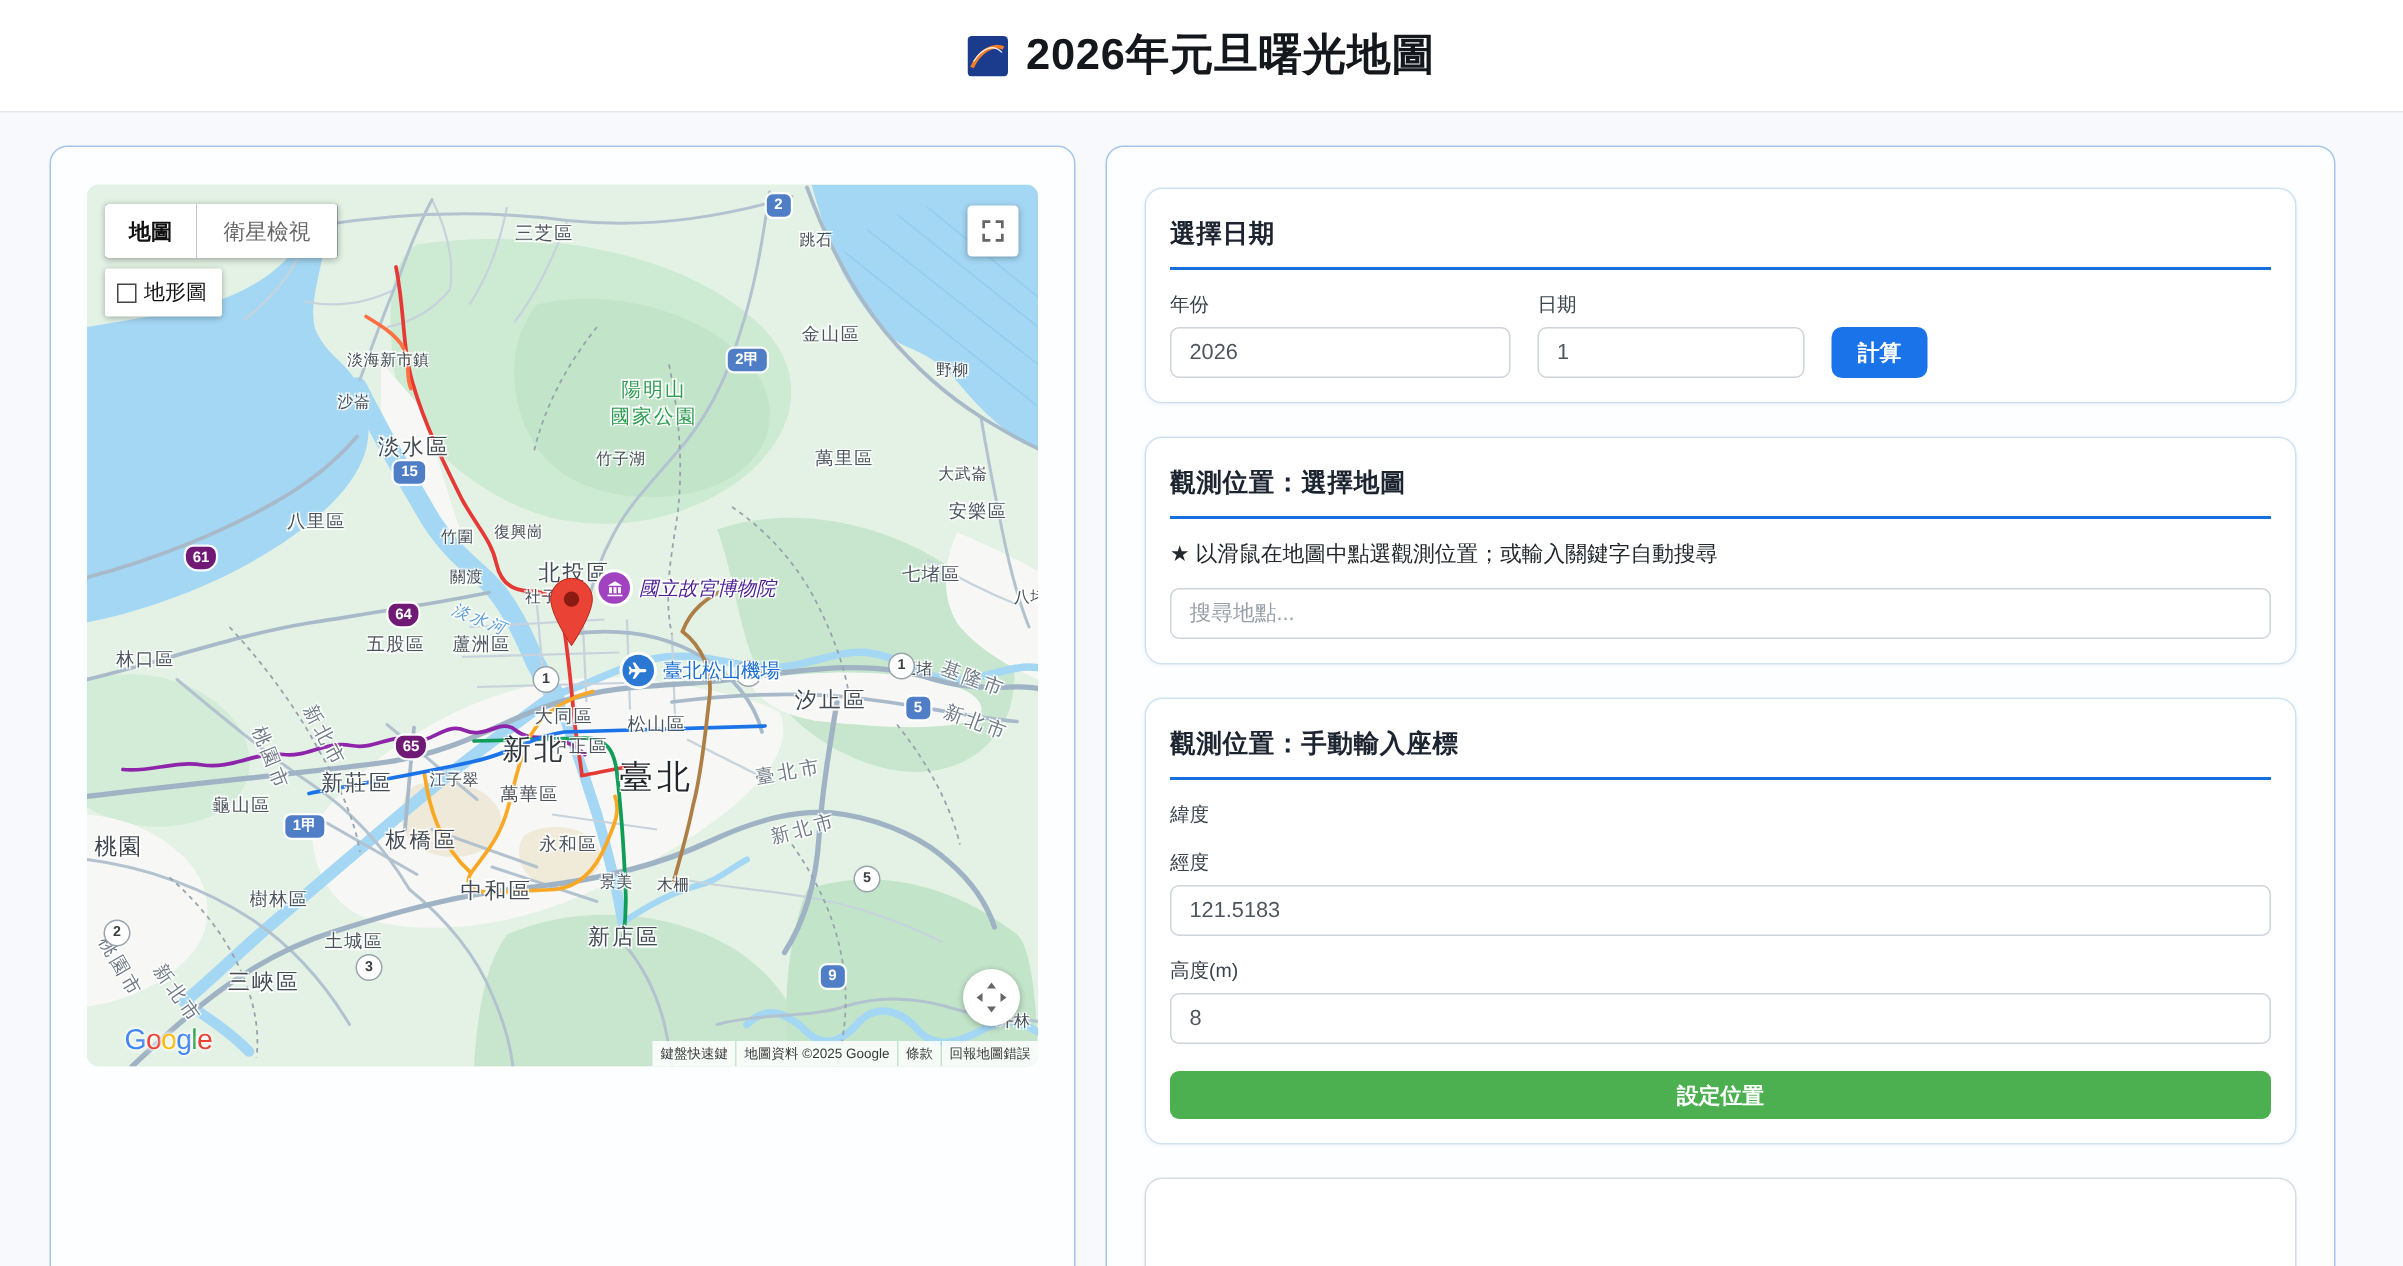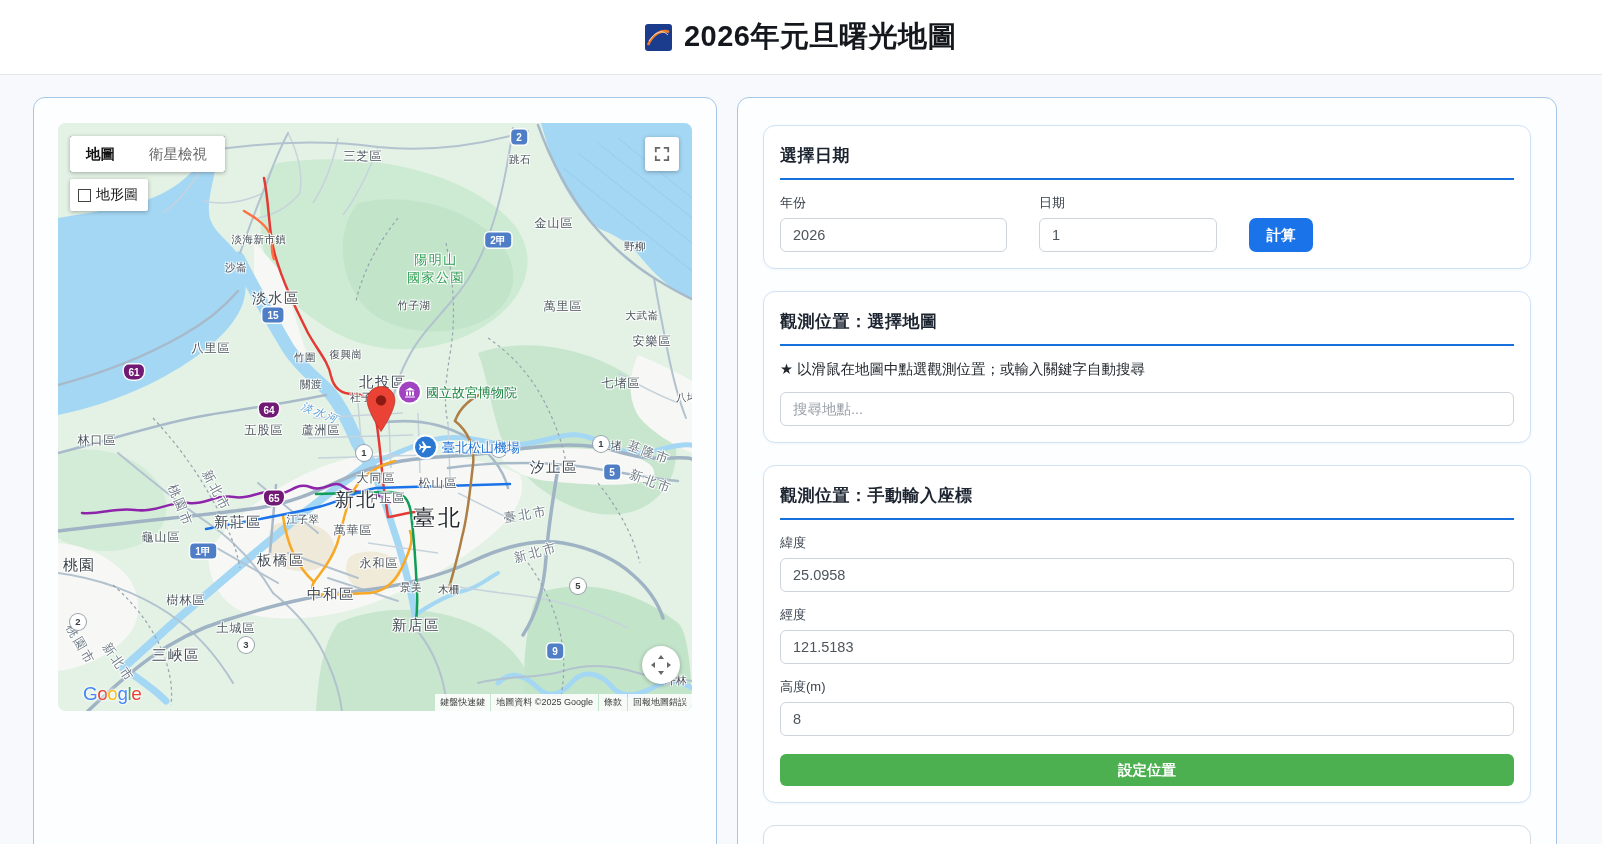--- a/index.html
+++ b/index.html
@@ -30,42 +30,42 @@
   .water-lb{font-size:11px;color:#5ba0de;font-style:italic;letter-spacing:2px;}
   .shield{position:absolute;transform:translate(-50%,-50%);font-weight:bold;line-height:1;pointer-events:none;}
   .sh-blue{background:#4f7ec6;color:#fff;font-size:10px;padding:2.5px 5px;border-radius:4px;box-shadow:0 0 0 1.5px rgba(255,255,255,.9);}
   .sh-red{background:#701a75;color:#fff;font-size:10px;padding:2.5px 4.5px;border-radius:5px 5px 8px 8px;box-shadow:0 0 0 1.5px rgba(255,255,255,.9);}
   .sh-white{background:#fff;color:#3c4043;font-size:9.5px;width:16px;height:16px;border-radius:50%;display:flex;align-items:center;justify-content:center;box-shadow:0 0 0 1px #99a3ac;}
   .poi{position:absolute;transform:translate(-11px,-50%);display:flex;align-items:center;gap:6px;}
   .poi-ic{width:21px;height:21px;border-radius:50%;display:flex;align-items:center;justify-content:center;box-shadow:0 0 0 2px #fff;flex:none;}
   .ic-museum{background:#a142c0;}
   .ic-airport{background:#2a77d4;}
   .poi-tx{font-size:13px;white-space:nowrap;text-shadow:-1px -1px 0 #fff,1px -1px 0 #fff,-1px 1px 0 #fff,1px 1px 0 #fff,0 0 3px #fff;}
-  .tx-museum{color:#15803d;}
+  .tx-museum{color:#4c1d95;font-style:italic;}
   .tx-airport{color:#1a6fd4;}
   .marker{position:absolute;left:323px;top:313px;transform:translate(-50%,-100%);}
   
   .mt-ctl{position:absolute;left:12px;top:13px;}
   .mt-row{display:flex;box-shadow:0 1px 4px rgba(0,0,0,.3);border-radius:2px;overflow:hidden;width:max-content;background:#0f172a;}
   .mt-btn{background:#fff;border:none;height:36px;padding:0 16px;font-size:14.5px;cursor:pointer;font-family:inherit;color:#111;}
   .mt-btn.active{font-weight:bold;}
   .mt-btn.sat{color:#666;padding:0 18px;}
   .terrain{margin-top:7px;background:#fff;box-shadow:0 1px 4px rgba(0,0,0,.3);border-radius:2px;height:32px;display:flex;align-items:center;padding:0 10px 0 8px;width:max-content;font-size:14px;color:#111;gap:5px;cursor:pointer;}
   .cbx{width:11px;height:11px;border:1.5px solid #444;background:#fff;display:inline-block;flex:none;}
   .fs-btn{position:absolute;right:13px;top:14px;width:34px;height:34px;background:#fff;border:none;border-radius:3px;box-shadow:0 1px 4px rgba(0,0,0,.3);display:flex;align-items:center;justify-content:center;cursor:pointer;}
   .pan-ctl{position:absolute;right:12px;bottom:27px;width:38px;height:38px;border-radius:50%;background:#fff;box-shadow:0 1px 4px rgba(0,0,0,.3);display:flex;align-items:center;justify-content:center;cursor:pointer;}
   .glogo{position:absolute;left:25px;bottom:6px;font-size:19px;letter-spacing:-.5px;font-weight:400;
          text-shadow:0 0 2px #fff,0 0 3px #fff,0 0 4px #fff;}
   .attr{position:absolute;right:0;bottom:0;display:flex;font-size:9px;color:#3a3a3a;}
   .attr span{background:rgba(255,255,255,.85);padding:2px 5px;margin-left:1px;white-space:nowrap;}
   
   .card{background:#fff;border:1px solid #cfe2f5;border-radius:12px;padding:16px;margin-bottom:22px;box-shadow:0 1px 3px rgba(40,90,160,.05);}
   .card h2{font-size:17px;margin:2px 0 0;color:#1c2430;font-weight:700;letter-spacing:.5px;}
   .rule{border-bottom:2px solid #1570dd;margin:11px 0 14px;}
-  .frow{display:flex;gap:32px;align-items:flex-end;}
+  .frow{display:flex;gap:18px;align-items:flex-end;}
   .fld label,.vfld label{font-size:13px;color:#39434d;display:block;margin-bottom:6px;}
   input,select{height:34px;box-sizing:border-box;border:1px solid #ced4da;border-radius:6px;padding:4px 12px;font-size:14.5px;color:#4e565d;background:#fff;font-family:inherit;width:100%;}
   select{color:#212529;}
   input::placeholder{color:#98a0a8;}
   .w-year{width:227px;}.w-month{width:225px;}.w-day{width:178px;}
   .btn-calc{width:64px;height:34px;background:#1a73e8;color:#fff;border:none;border-radius:7px;font-weight:bold;font-size:14.5px;cursor:pointer;flex:none;font-family:inherit;}
   .hint{font-size:14.5px;color:#23282d;margin:0 0 13px;}
   .vfld{margin-bottom:14px;}
   .btn-green{width:100%;height:32px;background:#4caf50;color:#fff;font-weight:bold;font-size:14.5px;border:none;border-radius:6px;margin-top:4px;cursor:pointer;font-family:inherit;}
   .card-next{height:70px;border-color:#d8dde2;margin-bottom:0;}
@@ -196,21 +196,21 @@
           <path stroke="#f9a825" d="M225,393 C228,415 235,440 256,459"></path>
           <path stroke="#0f9d58" d="M258,371 L332,369 C346,369 351,377 353,390 C356,415 358,445 359,470 C360,487 358,497 357,506"></path>
           <path stroke="#1a73e8" d="M148,406 C190,398 226,392 256,385 C282,380 296,368 318,365 L452,361"></path>
           <path stroke="#ad7f47" d="M397,298 C410,308 417,324 415,342 C412,366 410,392 404,414 C400,434 395,450 391,465"></path>
           <path stroke="#ad7f47" d="M397,298 C402,284 414,274 430,268"></path>
         </g>
       </svg>
 
       <div id="map-labels">
           <span class="ml district" style="left: 305px; top: 33px;">三芝區</span>
-          <span class="ml place" style="left: 462px; top: 37px;">跳石</span>
+          <span class="ml place" style="left: 486px; top: 37px;">跳石</span>
           <span class="ml district" style="left: 496px; top: 100px;">金山區</span>
           <span class="ml place" style="left: 577px; top: 124px;">野柳</span>
           <span class="ml place" style="left: 201px; top: 117px;">淡海新市鎮</span>
           <span class="ml place" style="left: 178px; top: 145px;">沙崙</span>
           <span class="ml district-lg" style="left: 218px; top: 175px;">淡水區</span>
           <span class="ml district" style="left: 505px; top: 183px;">萬里區</span>
           <span class="ml place" style="left: 584px; top: 193px;">大武崙</span>
           <span class="ml park" style="left: 378px; top: 146px;">陽明山
 國家公園</span>
           <span class="ml place" style="left: 356px; top: 183px;">竹子湖</span>
@@ -363,21 +363,20 @@
       <div class="rule"></div>
       <p class="hint">★ 以滑鼠在地圖中點選觀測位置；或輸入關鍵字自動搜尋</p>
       <input type="text" placeholder="搜尋地點..." style="">
     </div>
 
     <div class="card">
       <h2>觀測位置：手動輸入座標</h2>
       <div class="rule"></div>
       <div class="vfld">
         <label>緯度</label>
-        <input type="text" value="25.0958" style="">
       </div>
       <div class="vfld">
         <label>經度</label>
         <input type="text" value="121.5183" style="">
       </div>
       <div class="vfld">
         <label>高度(m)</label>
         <input type="text" value="8" style="">
       </div>
       <button class="btn-green">設定位置</button>

